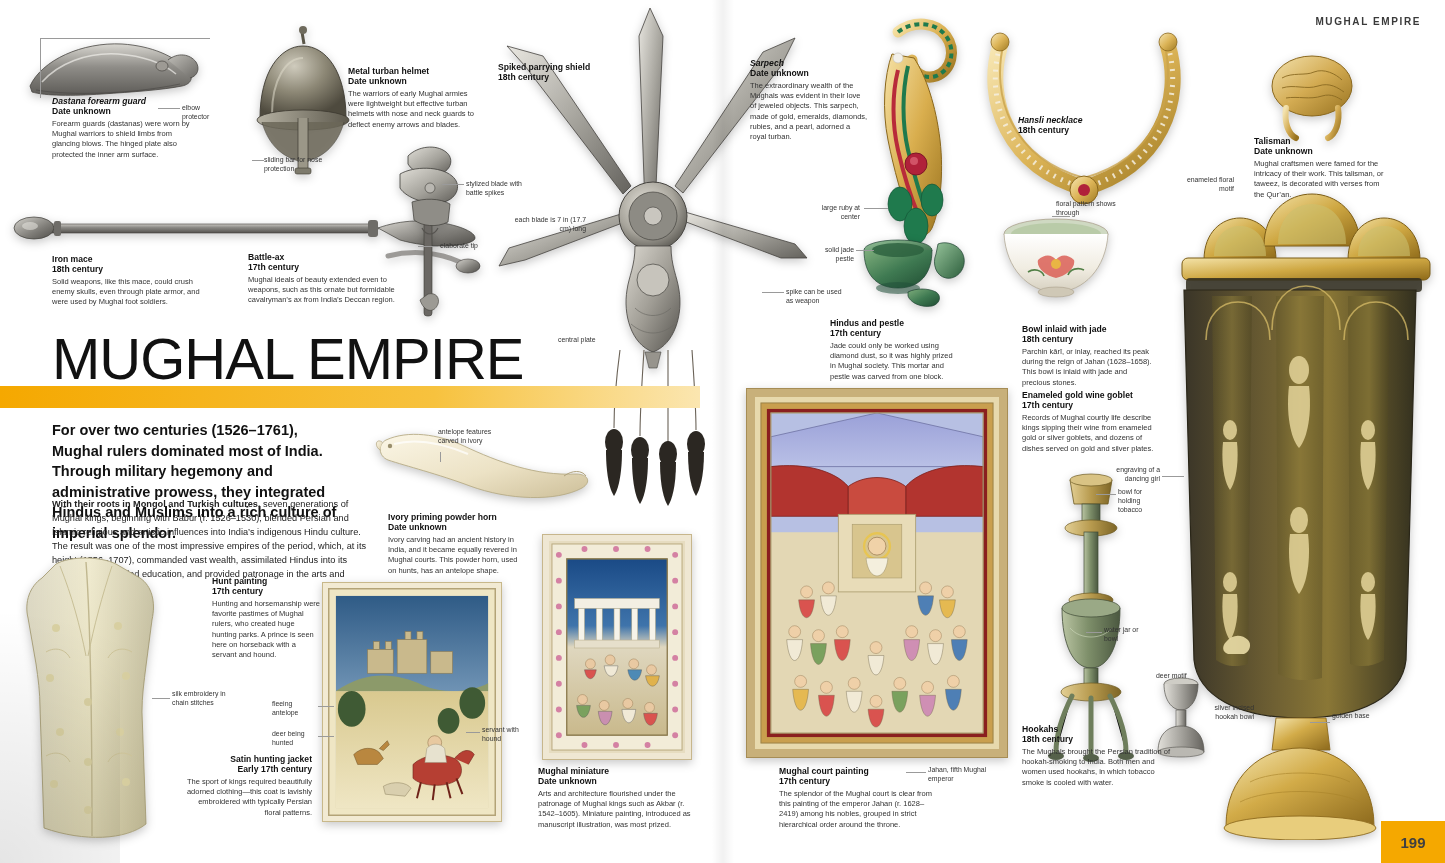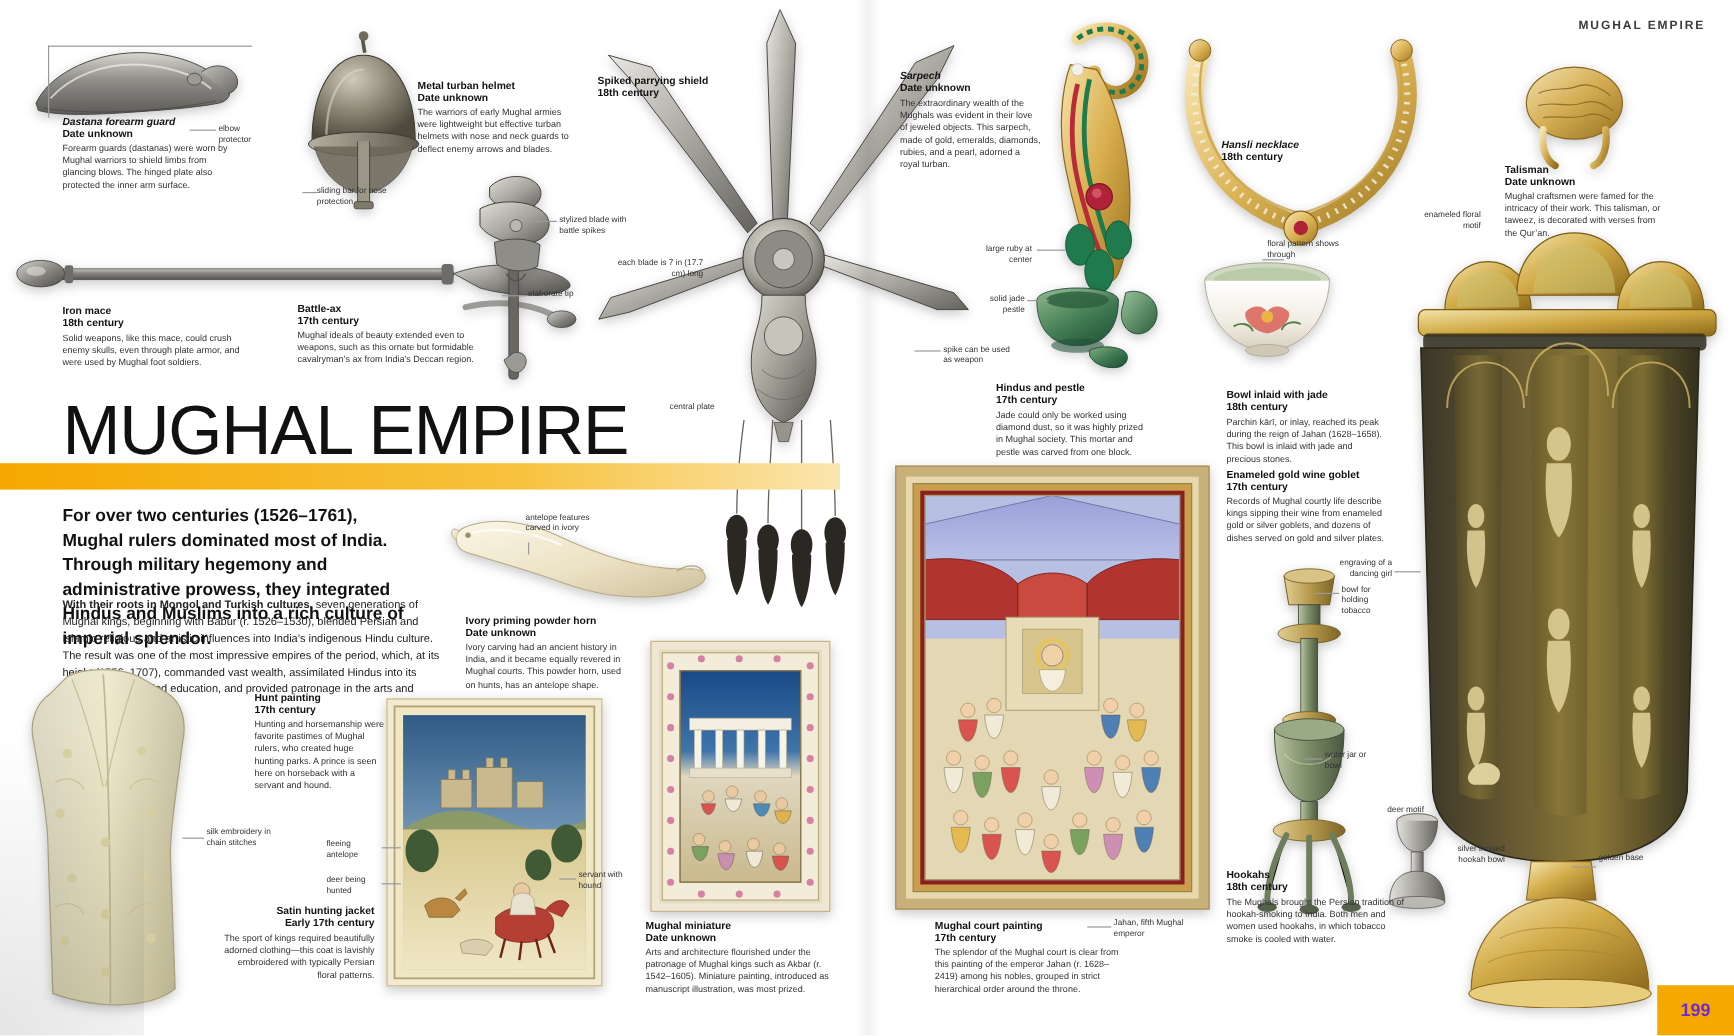--- a/index.html
+++ b/index.html
@@ -27,21 +27,21 @@
   }
 
   .running-head {
     position:absolute; right:24px; top:16px;
     font-size:10px; letter-spacing:1.6px; font-weight:700; color:#3a3a3a;
   }
 
   .page-number {
     position:absolute; right:0; bottom:0;
     width:64px; height:42px; background:#f5a800;
-    color:#6d28d9; font-weight:700; font-size:15px;
+    color:#404040; font-weight:700; font-size:15px;
     display:flex; align-items:center; justify-content:center;
     z-index:40;
   }
 
   
   .title {
     position:absolute; left:52px; top:330px;
     font-size:58px; line-height:1;
     font-weight:400;
     letter-spacing:-1px;

